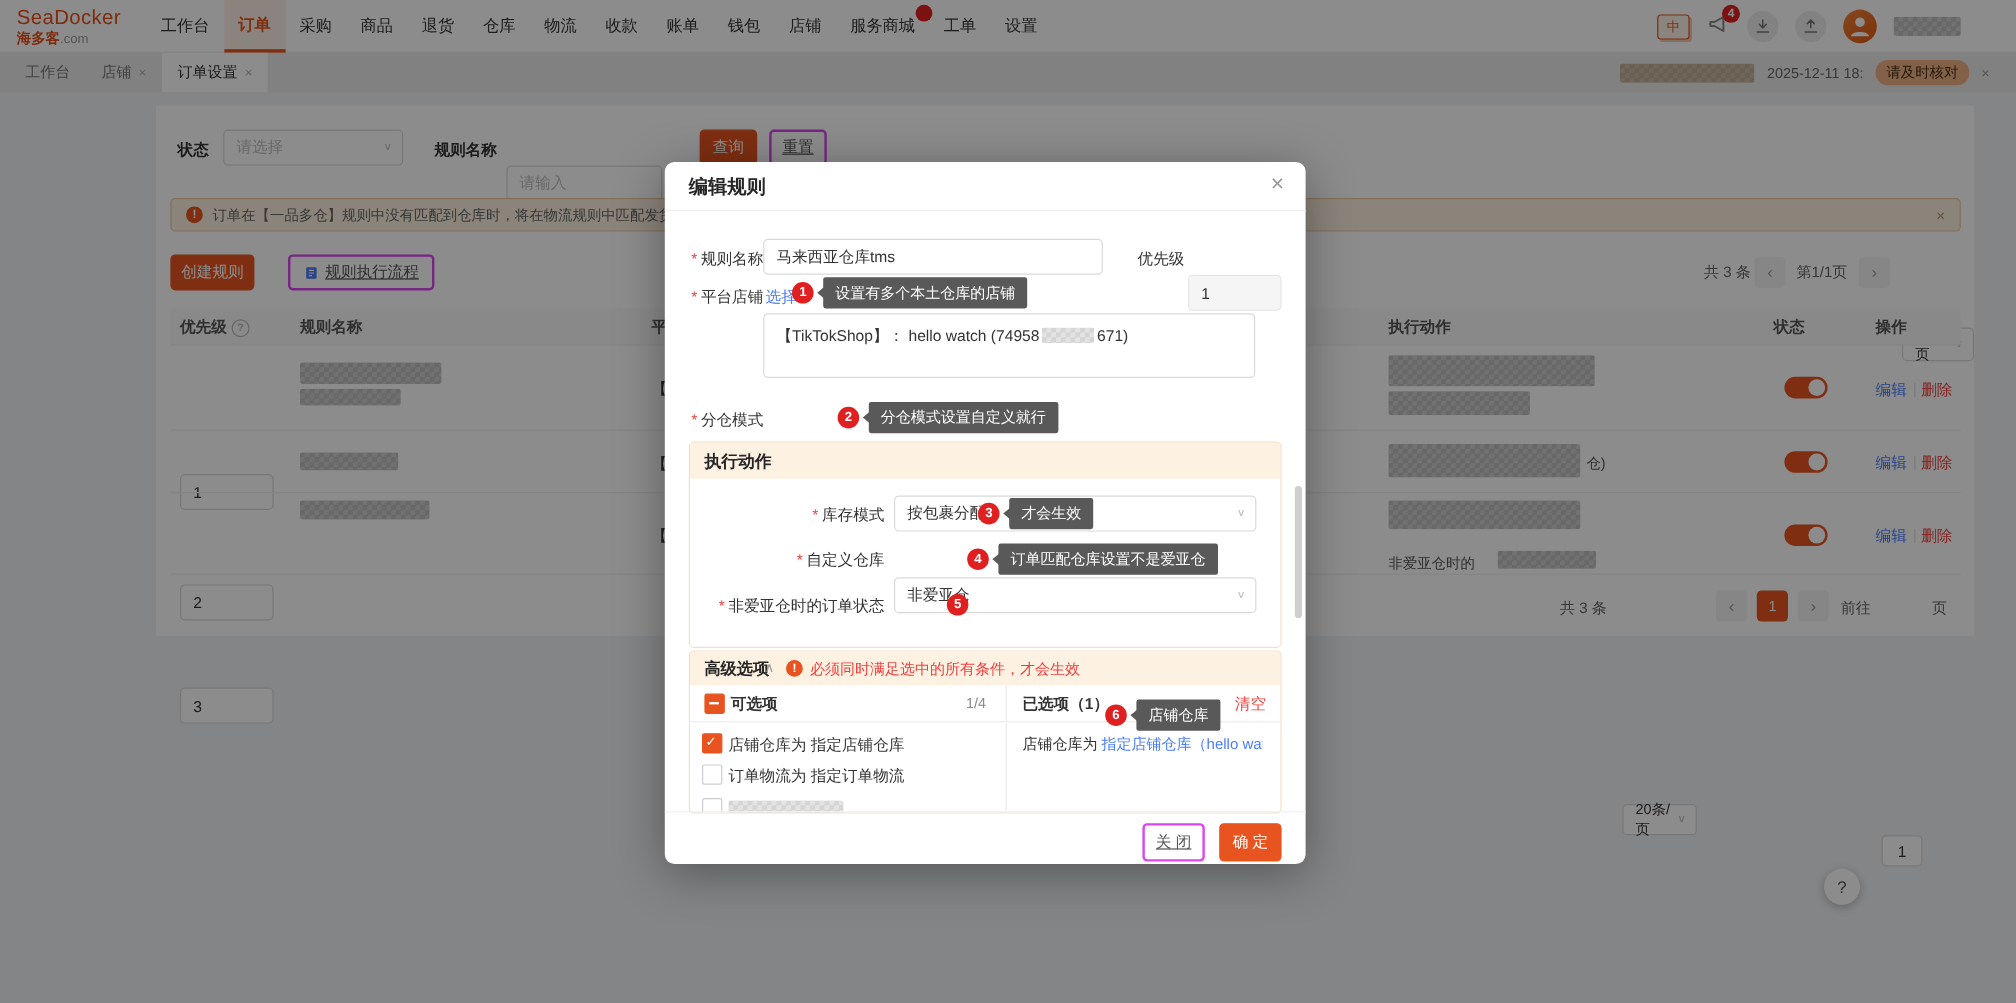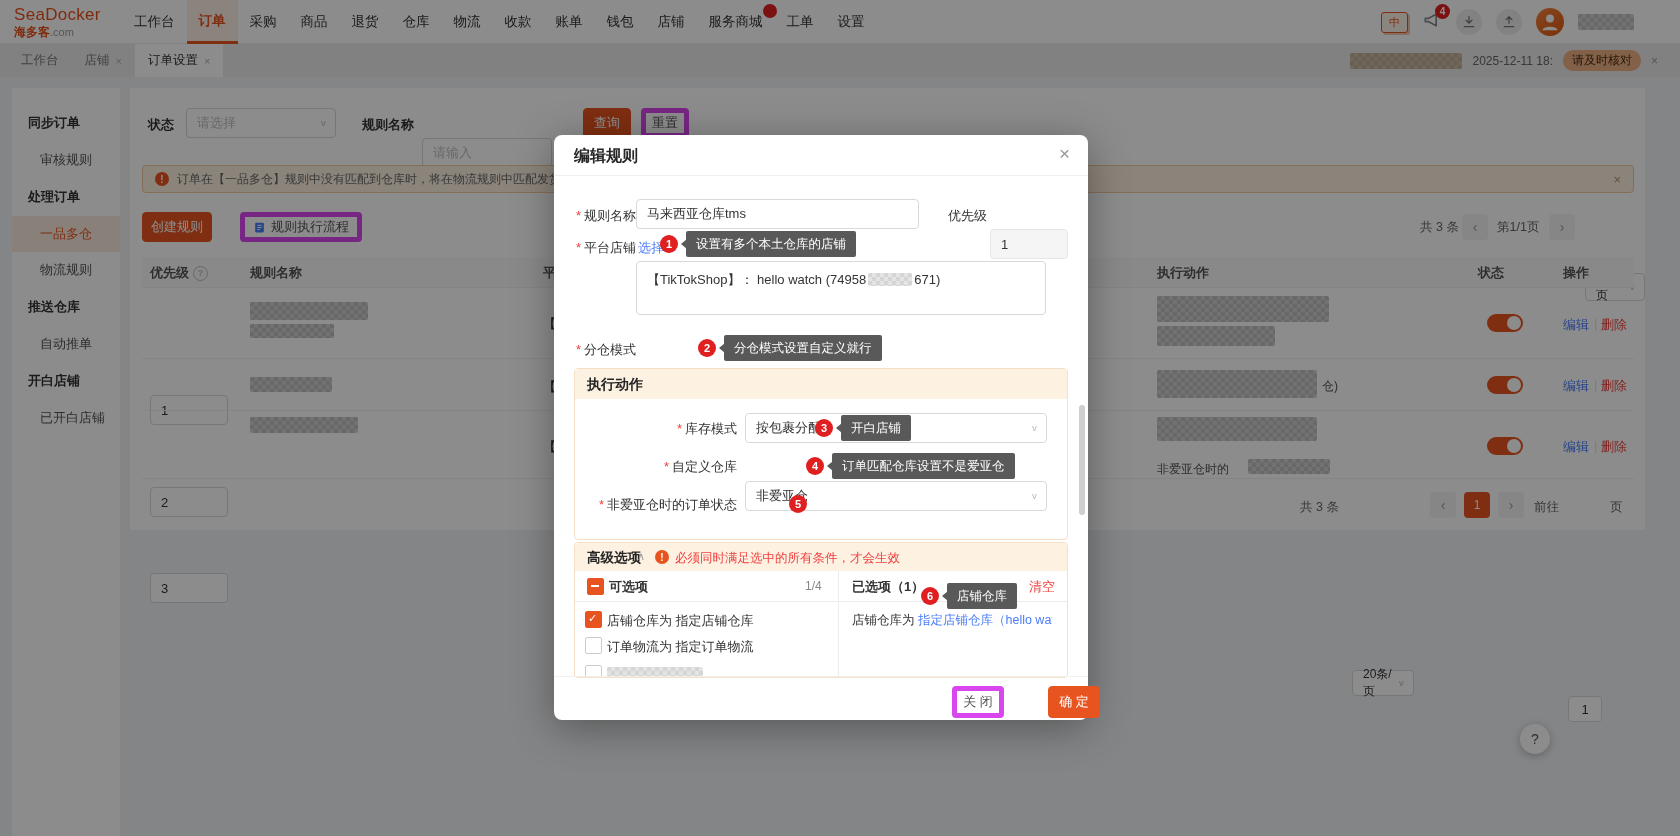--- a/index.html
+++ b/index.html
@@ -29,21 +29,21 @@
   .pill{background:#efb183;color:#473015;font-size:12px;padding:2px 9px;border-radius:10px;}
   
   .sidebar{left:12px;top:88px;width:108px;height:748px;background:#fff;}
   .sgroup{font-size:13px;font-weight:bold;color:#333;padding:10px 0 10px 16px;}
   .sitem{font-size:13px;color:#555;padding:9px 0 9px 28px;cursor:pointer;}
   .sitem.active{color:#e8541f;background:#faeade;}
   .maincard{left:130px;top:88px;width:1515px;height:442px;background:#fff;}
   
   .btn{display:flex;align-items:center;justify-content:center;font-size:13px;border-radius:4px;cursor:pointer;gap:5px;}
   .btn-primary{background:#e8541f;color:#fff;border:1px solid #e8541f;}
-  .btn-default{background:#fff;color:#555;border:5px solid #d946ef;}
+  .btn-default{background:#fff;color:#555;border:2px solid #d946ef;text-decoration:underline;}
   .sel,.inp{border:1px solid #d9d9d9;border-radius:4px;background:#fff;font-size:13px;color:#333;display:flex;align-items:center;padding:0 10px;position:relative;}
   .sel.disabled{background:#f5f5f5;border-color:#e6e6e6;}
   .ph{color:#bfbfbf;}
   .chev{position:absolute;right:8px;color:#bfbfbf;font-size:10px;top:50%;transform:translateY(-50%) scaleY(.85);}
   .lbl{font-size:13px;color:#333;white-space:nowrap;}
   .req{color:#f03e3e;margin-right:3px;}
   .badge-n{position:absolute;width:18px;height:18px;border-radius:50%;background:#e02020;color:#fff;font-size:11px;font-weight:bold;display:flex;align-items:center;justify-content:center;z-index:7;}
   .tip{position:absolute;height:26px;line-height:26px;background:#595959;color:#fff;font-size:12.5px;padding:0 10px;border-radius:2px;white-space:nowrap;z-index:6;}
   .tip::before{content:"";position:absolute;left:-5px;top:8px;border-top:5px solid transparent;border-bottom:5px solid transparent;border-right:6px solid #595959;}
   .cb{width:15px;height:15px;border:1px solid #ccc;border-radius:2px;background:#fff;position:absolute;}
@@ -142,31 +142,20 @@
         </div>
     </div>
     <div class="abs noticegrp">
       <div class="mz tan" style="position:relative;width:112px;height:16px;"></div>
       <span style="font-size:12px;color:#666;">2025-12-11 18:</span>
       <span class="pill">请及时核对</span>
       <span style="color:#999;font-size:12px;cursor:pointer;">×</span>
     </div>
   </div>
 
-  <div class="abs sidebar" style="padding-top:16px;">
-    <div class="sgroup">同步订单</div>
-    <div class="sitem">审核规则</div>
-    <div class="sgroup">处理订单</div>
-    <div class="sitem active">一品多仓</div>
-    <div class="sitem">物流规则</div>
-    <div class="sgroup">推送仓库</div>
-    <div class="sitem">自动推单</div>
-    <div class="sgroup">开白店铺</div>
-    <div class="sitem">已开白店铺</div>
-  </div>
 
   <div class="abs maincard"></div>
 
   <span class="abs lbl" style="left:148px;top:116px;font-weight:bold;">状态</span>
   <div class="abs sel" style="left:186px;top:108px;width:150px;height:30px;">
     <span class="ph">请选择</span>
     <span class="chev">∨</span>
   </div>
   <span class="abs lbl" style="left:362px;top:116px;font-weight:bold;">规则名称</span>
   <div class="abs inp" style="left:422px;top:108px;width:130px;height:30px;">
@@ -317,21 +306,21 @@
     <div class="sectbox" style="left:20px;top:233px;width:492px;height:170px;overflow:visible;">
       <div class="sectband" style="height:30px;"></div>
       <span class="abs" style="left:12px;top:7px;font-size:14px;font-weight:bold;color:#262626;">执行动作</span>
 
       <span class="xlabel" style="left:0;top:51px;"><span class="req">*</span><span>库存模式</span></span>
       <div class="abs sel" style="left:170px;top:44px;width:302px;height:30px;">
         <span>按包裹分配</span>
         <span class="chev">∨</span>
       </div>
       <span class="badge-n" style="left:240px;top:50px;">3</span>
-      <span class="tip" style="left:266px;top:46px;">开白店铺</span>
+      <span class="tip" style="left:266px;top:46px;">才会生效</span>
 
       <span class="xlabel" style="left:0;top:89px;"><span class="req">*</span><span>自定义仓库</span></span>
       <div class="abs sel" style="left:170px;top:82px;width:302px;height:30px;">
         <span>非爱亚仓</span>
         <span class="chev">∨</span>
       </div>
       <span class="badge-n" style="left:231px;top:88px;">4</span>
       <span class="tip" style="left:257px;top:84px;">订单匹配仓库设置不是爱亚仓</span>
 
       <span class="xlabel" style="left:0;top:127px;"><span class="req">*</span><span>非爱亚仓时的订单状态</span></span>
@@ -371,18 +360,18 @@
         <span>店铺仓库为 </span><span class="link-b">指定店铺仓库（hello watch（马...</span>
       </div>
     </div>
 
     <div class="abs" style="right:3px;top:270px;width:6px;height:110px;border-radius:3px;background:#cfcfcf;"></div>
 
     <div class="abs" style="left:0;top:541px;width:534px;height:1px;background:#f0f0f0;"></div>
     <div class="abs btn btn-default" style="left:398px;top:551px;width:52px;height:32px;">
         <span>关 闭</span>
       </div>
-    <div class="abs btn btn-primary" style="left:462px;top:551px;width:52px;height:32px;margin-left:32px;">
+    <div class="abs btn btn-primary" style="left:462px;top:551px;width:52px;height:32px;">
         <span>确 定</span>
       </div>
   </div>
 
 </div>
 
 </body></html>

